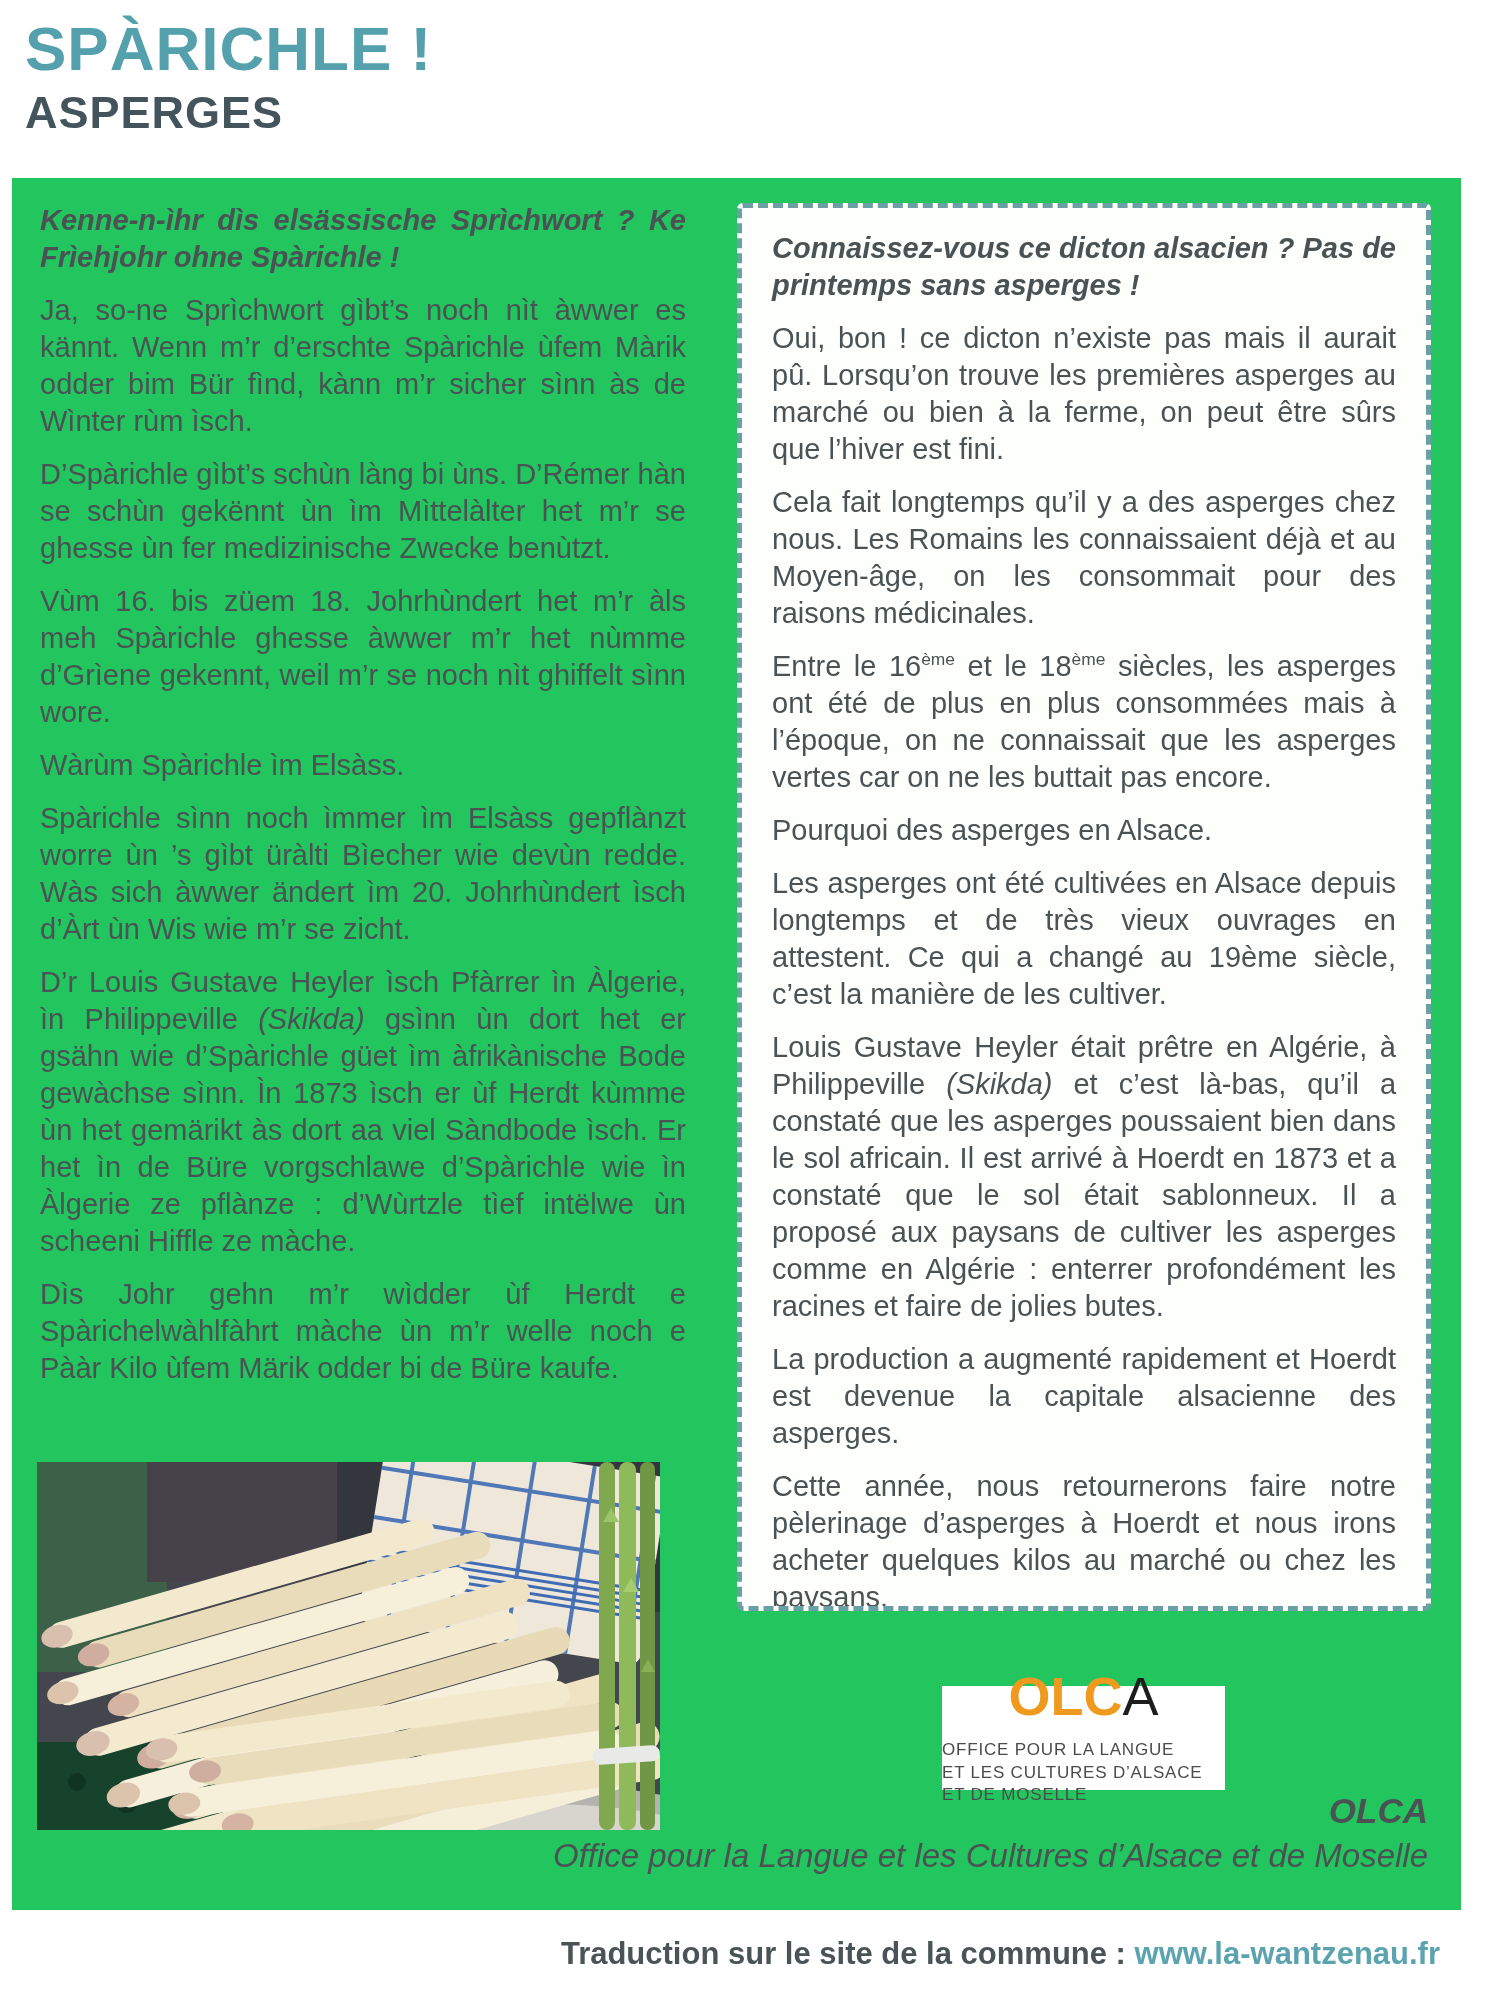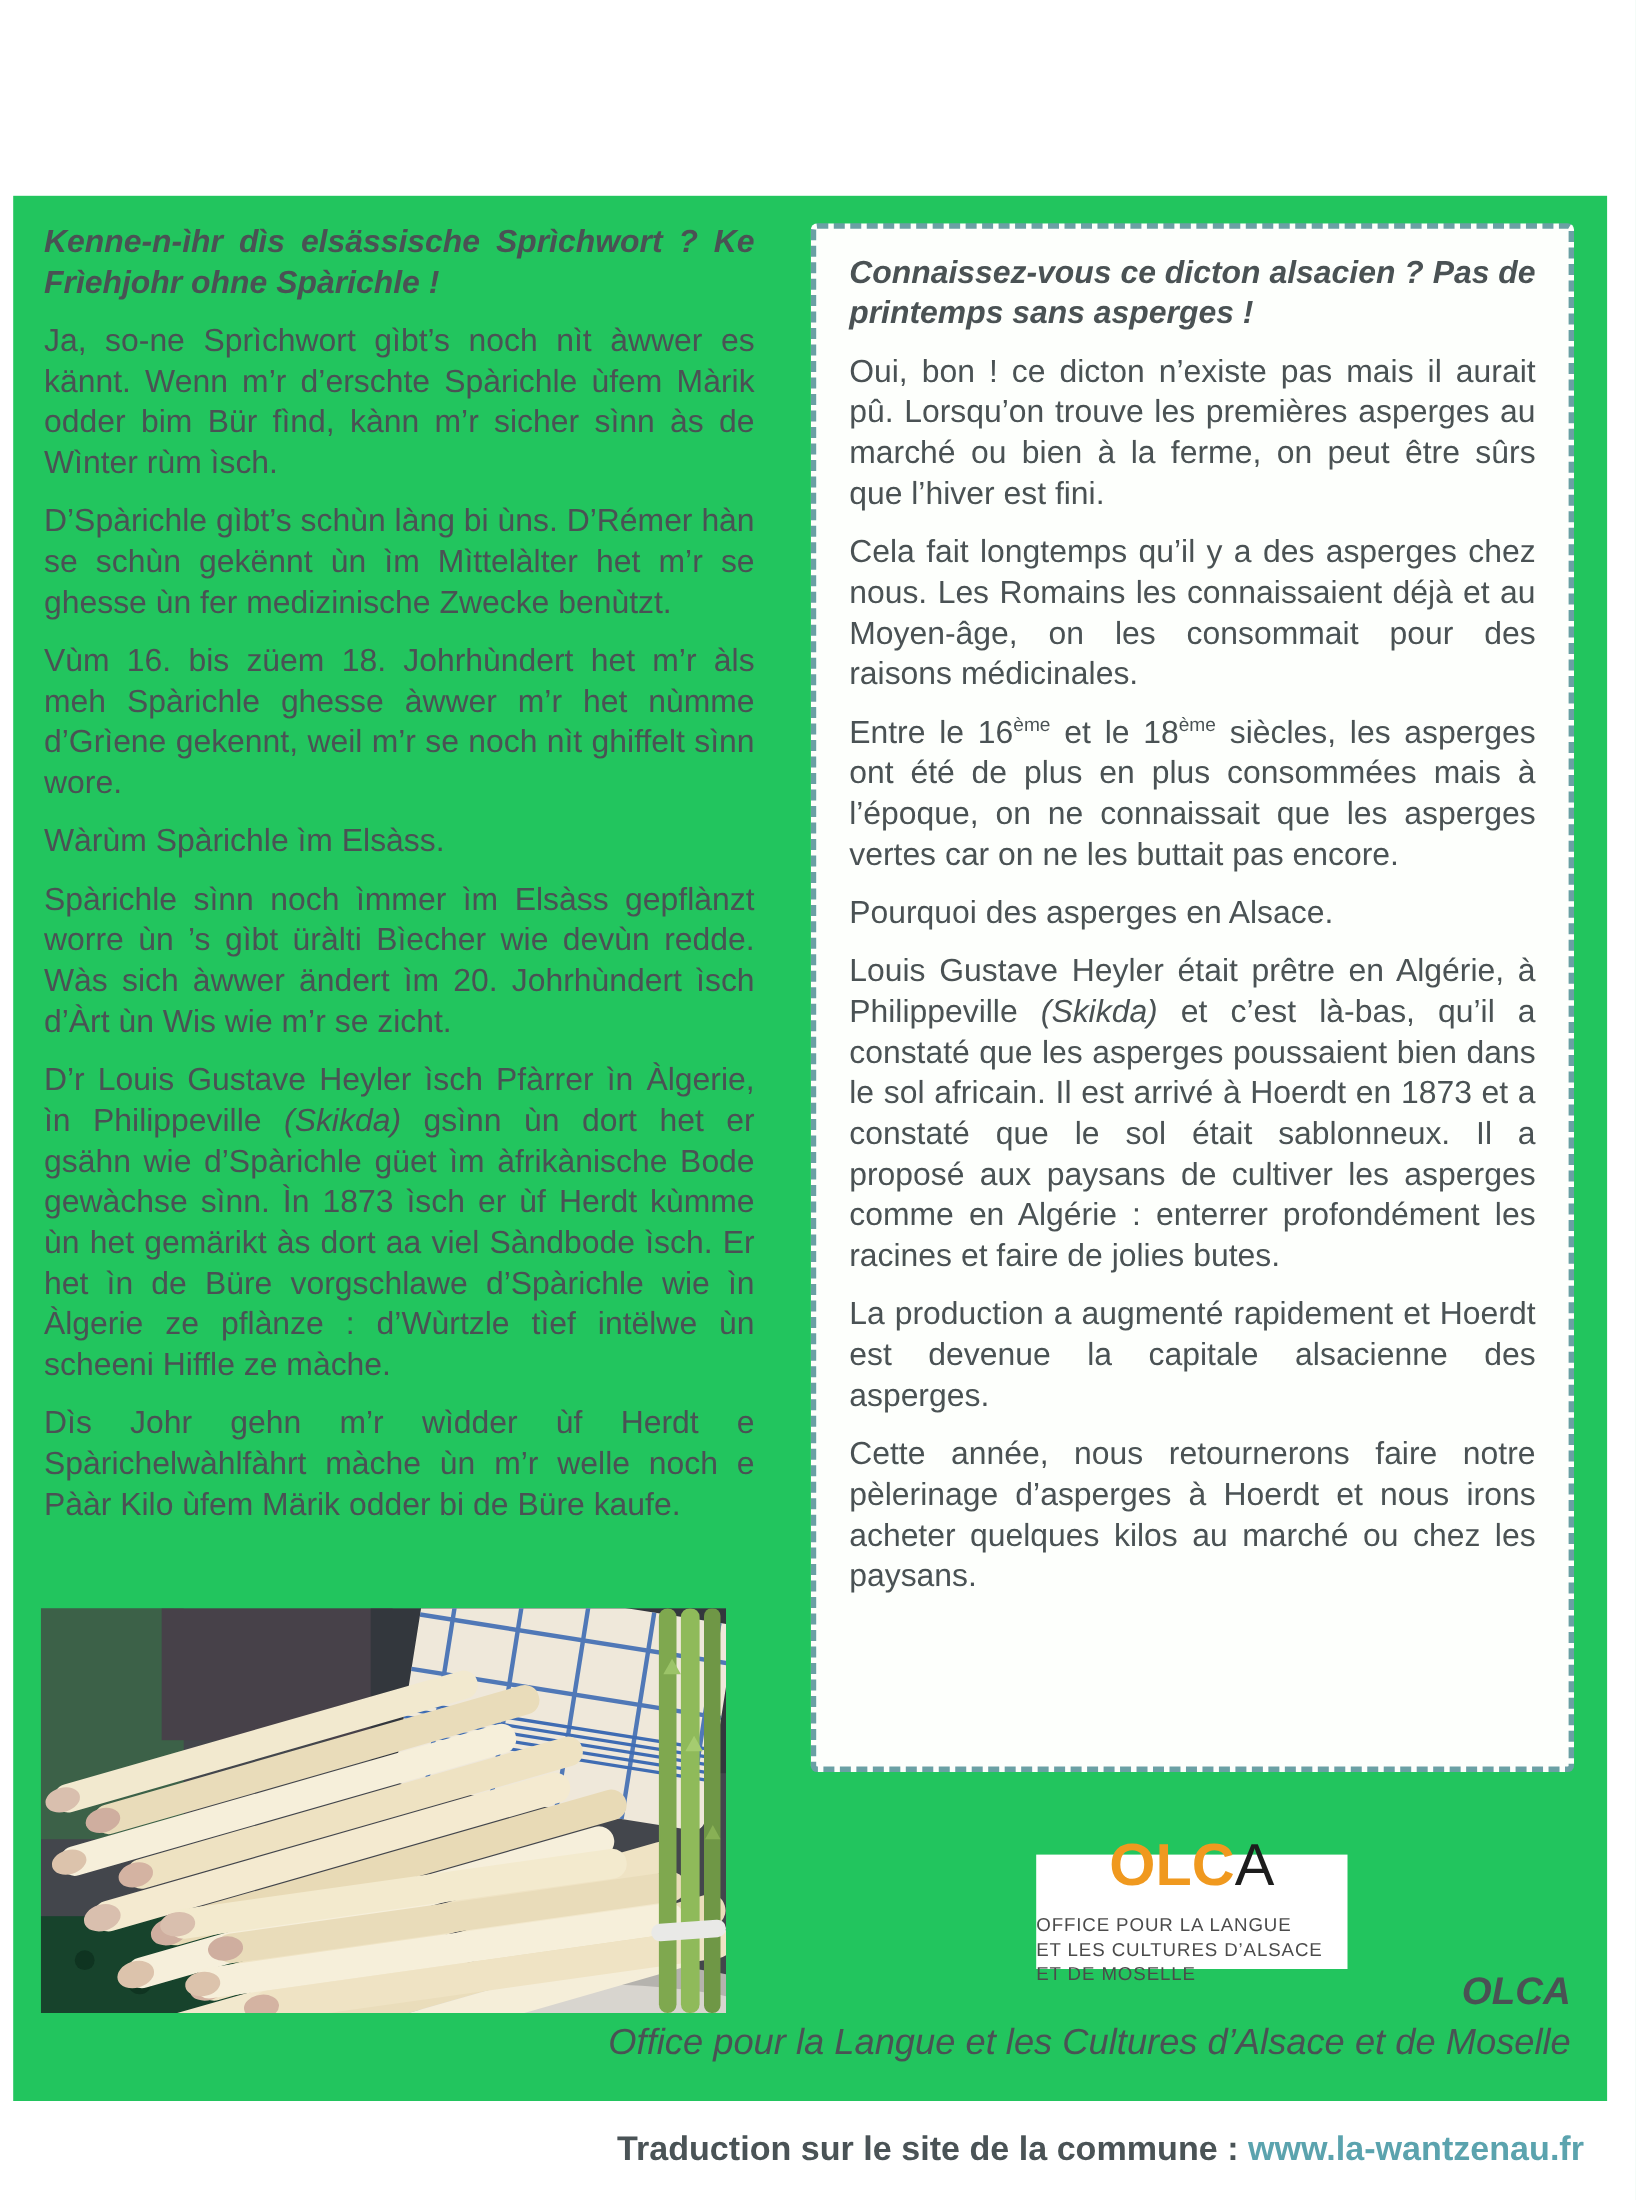--- a/index.html
+++ b/index.html
@@ -43,40 +43,45 @@
   
   .footer{position:absolute;right:47px;top:1936px;font-size:31px;white-space:nowrap;}
   .footer .label{color:#4a5356;font-weight:600;}
   .footer .url{color:#5ba3ae;font-weight:800;}
 </style>
 </head>
 <body>
 
 <div class="page">
 
+  <div class="header">
+    <h1 class="title">SPÀRICHLE !</h1>
+    <h2 class="subtitle">ASPERGES</h2>
+  </div>
 
   <div class="panel">
 
     <div class="left-col">
         <p class="para lead"><span>Kenne-n-ìhr dìs elsässische Sprìchwort ? Ke Frìehjohr ohne Spàrichle !</span></p>
         <p class="para"><span>Ja, so-ne Sprìchwort gìbt’s noch nìt àwwer es kännt. Wenn m’r d’erschte Spàrichle ùfem Màrik odder bim Bür fìnd, kànn m’r sicher sìnn às de Wìnter rùm ìsch.</span></p>
         <p class="para"><span>D’Spàrichle gìbt’s schùn làng bi ùns. D’Rémer hàn se schùn gekënnt ùn ìm Mìttelàlter het m’r se ghesse ùn fer medizinische Zwecke benùtzt.</span></p>
         <p class="para"><span>Vùm 16. bis züem 18. Johrhùndert het m’r àls meh Spàrichle ghesse àwwer m’r het nùmme d’Grìene gekennt, weil m’r se noch nìt ghiffelt sìnn wore.</span></p>
         <p class="para"><span>Wàrùm Spàrichle ìm Elsàss.</span></p>
         <p class="para"><span>Spàrichle sìnn noch ìmmer ìm Elsàss gepflànzt worre ùn ’s gìbt üràlti Bìecher wie devùn redde. Wàs sich àwwer ändert ìm 20. Johrhùndert ìsch d’Àrt ùn Wis wie m’r se zicht.</span></p>
         <p class="para"><span>D’r Louis Gustave Heyler ìsch Pfàrrer ìn Àlgerie, ìn Philippeville </span><span class="it">(Skikda)</span><span> gsìnn ùn dort het er gsähn wie d’Spàrichle güet ìm àfrikànische Bode gewàchse sìnn. Ìn 1873 ìsch er ùf Herdt kùmme ùn het gemärikt às dort aa viel Sàndbode ìsch. Er het ìn de Büre vorgschlawe d’Spàrichle wie ìn Àlgerie ze pflànze : d’Wùrtzle tìef intëlwe ùn scheeni Hiffle ze màche.</span></p>
         <p class="para"><span>Dìs Johr gehn m’r wìdder ùf Herdt e Spàrichelwàhlfàhrt màche ùn m’r welle noch e Pààr Kilo ùfem Märik odder bi de Büre kaufe.</span></p>
       </div>
 
     <div class="card">
         <p class="para lead"><span>Connaissez-vous ce dicton alsacien ? Pas de printemps sans asperges !</span></p>
         <p class="para"><span>Oui, bon ! ce dicton n’existe pas mais il aurait pû. Lorsqu’on trouve les premières asperges au marché ou bien à la ferme, on peut être sûrs que l’hiver est fini.</span></p>
         <p class="para"><span>Cela fait longtemps qu’il y a des asperges chez nous. Les Romains les connaissaient déjà et au Moyen-âge, on les consommait pour des raisons médicinales.</span></p>
         <p class="para"><span>Entre le 16</span><sup>ème</sup><span> et le 18</span><sup>ème</sup><span> siècles, les asperges ont été de plus en plus consommées mais à l’époque, on ne connaissait que les asperges vertes car on ne les buttait pas encore.</span></p>
         <p class="para"><span>Pourquoi des asperges en Alsace.</span></p>
+        <p class="para"><span>Les asperges ont été cultivées en Alsace depuis longtemps et de très vieux ouvrages en attestent. Ce qui a changé au 19ème siècle, c’est la manière de les cultiver.</span></p>
         <p class="para"><span>Louis Gustave Heyler était prêtre en Algérie, à Philippeville </span><span class="it">(Skikda)</span><span> et c’est là-bas, qu’il a constaté que les asperges poussaient bien dans le sol africain. Il est arrivé à Hoerdt en 1873 et a constaté que le sol était sablonneux. Il a proposé aux paysans de cultiver les asperges comme en Algérie : enterrer profondément les racines et faire de jolies butes.</span></p>
         <p class="para"><span>La production a augmenté rapidement et Hoerdt est devenue la capitale alsacienne des asperges.</span></p>
         <p class="para"><span>Cette année, nous retournerons faire notre pèlerinage d’asperges à Hoerdt et nous irons acheter quelques kilos au marché ou chez les paysans.</span></p>
       </div>
 
     <div class="photo">
       <svg width="623" height="368" viewBox="0 0 623 368" xmlns="http://www.w3.org/2000/svg">
 
         <rect x="0" y="0" width="623" height="368" fill="#43464c"></rect>
         <rect x="0" y="0" width="130" height="210" fill="#3c6148"></rect>

